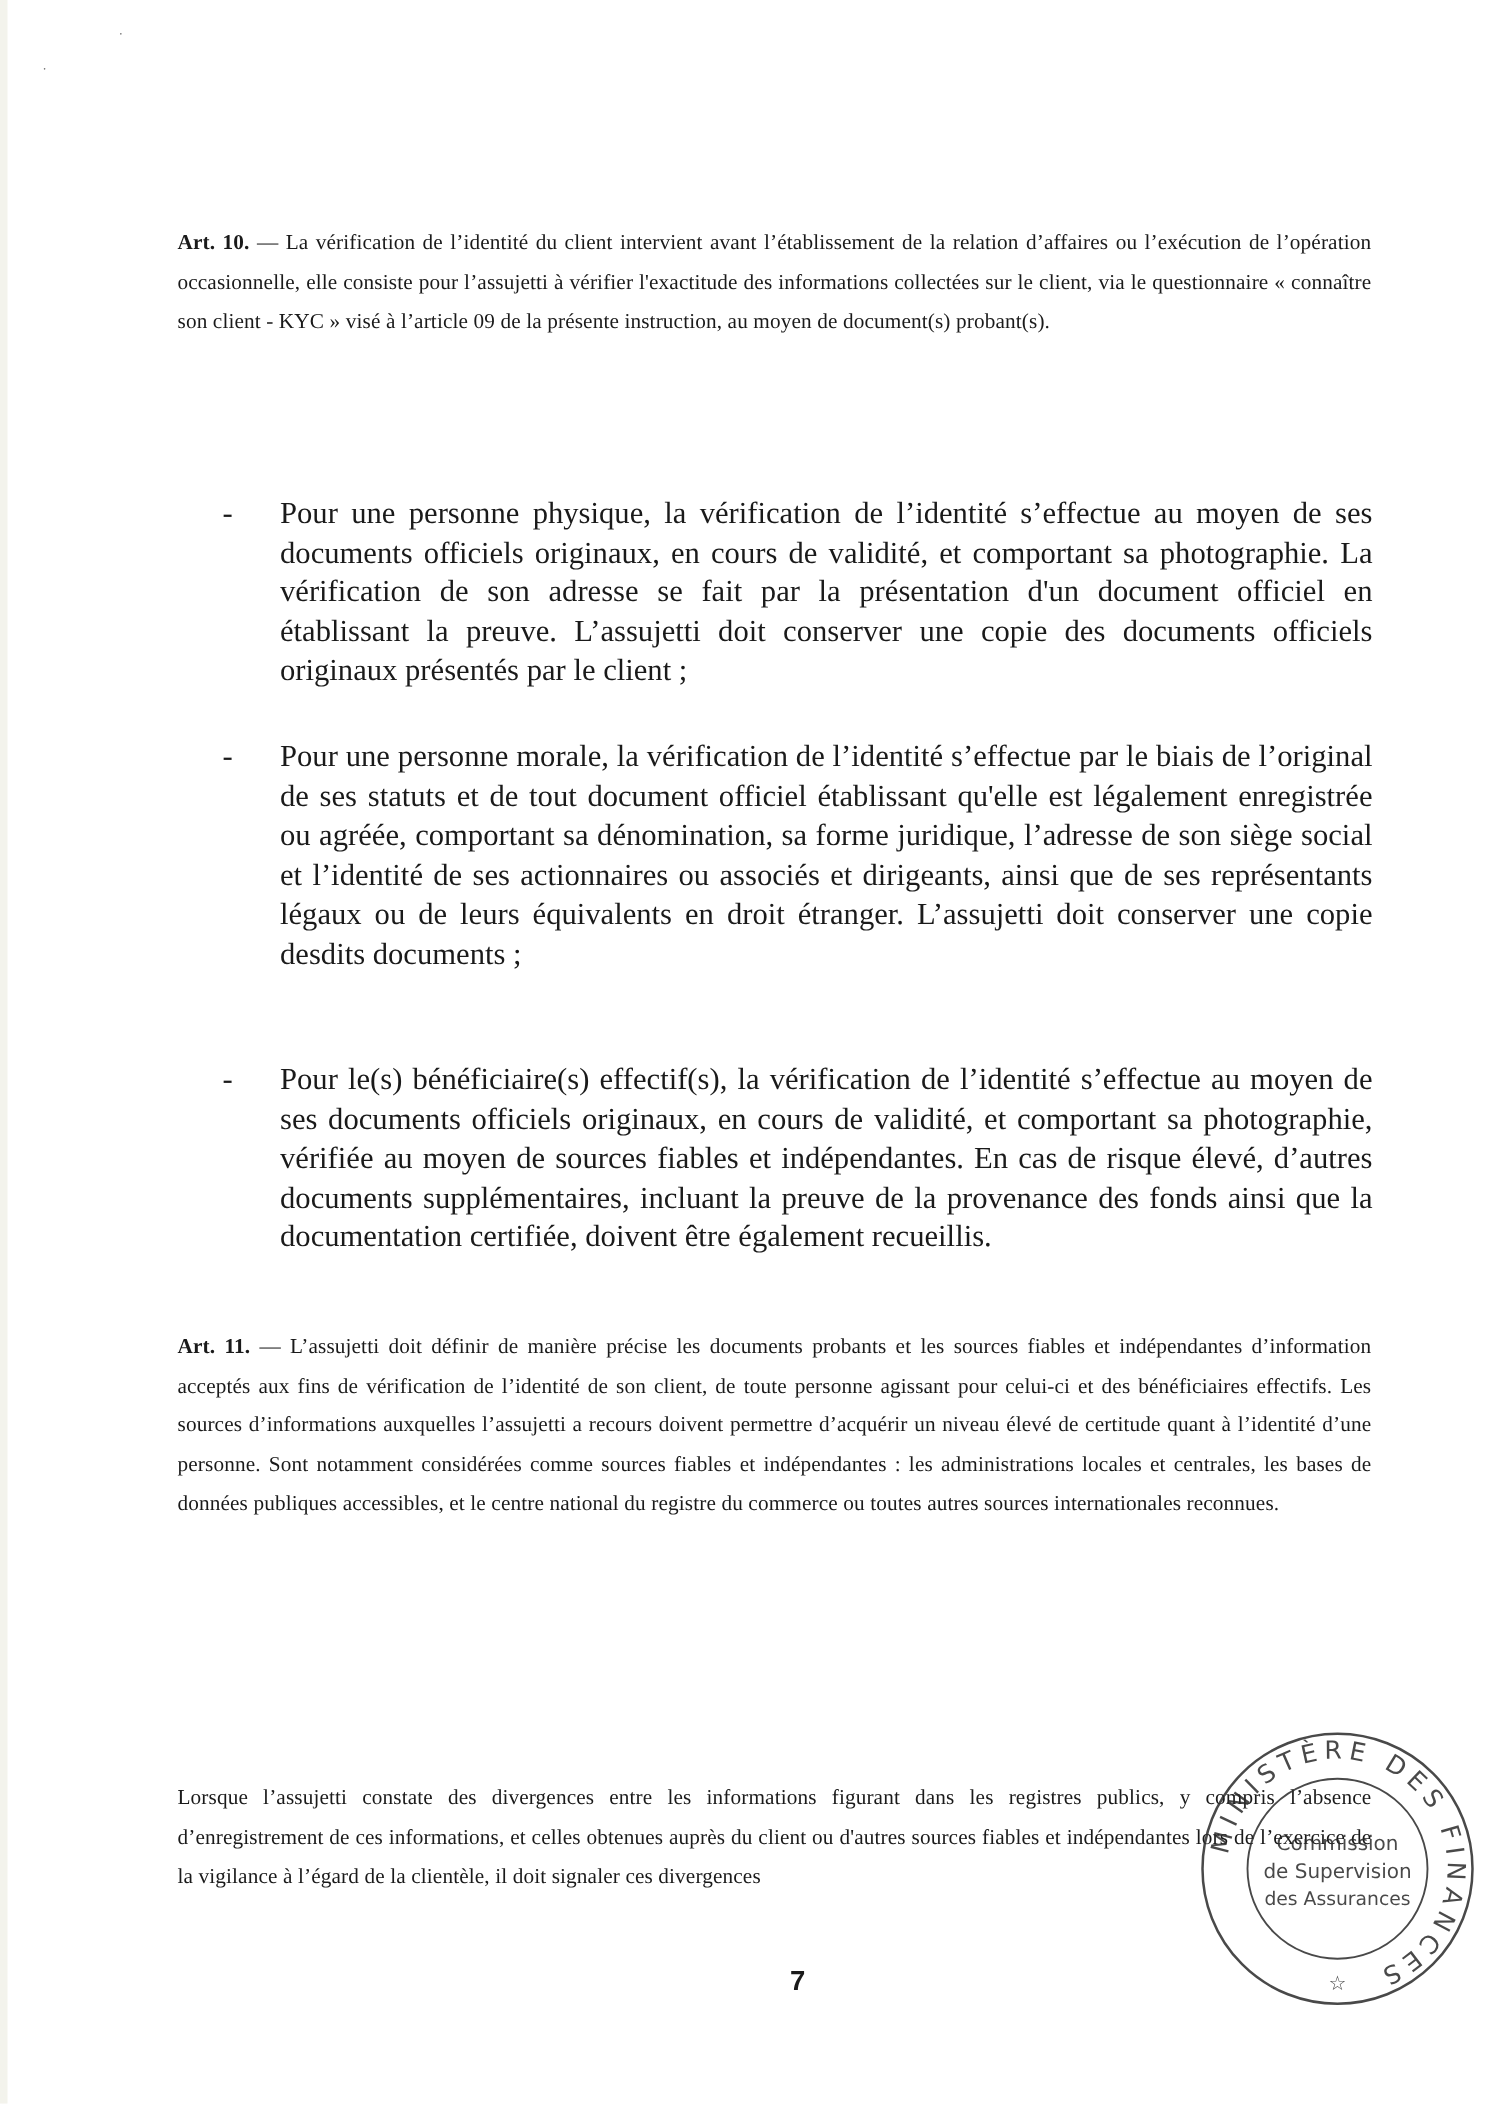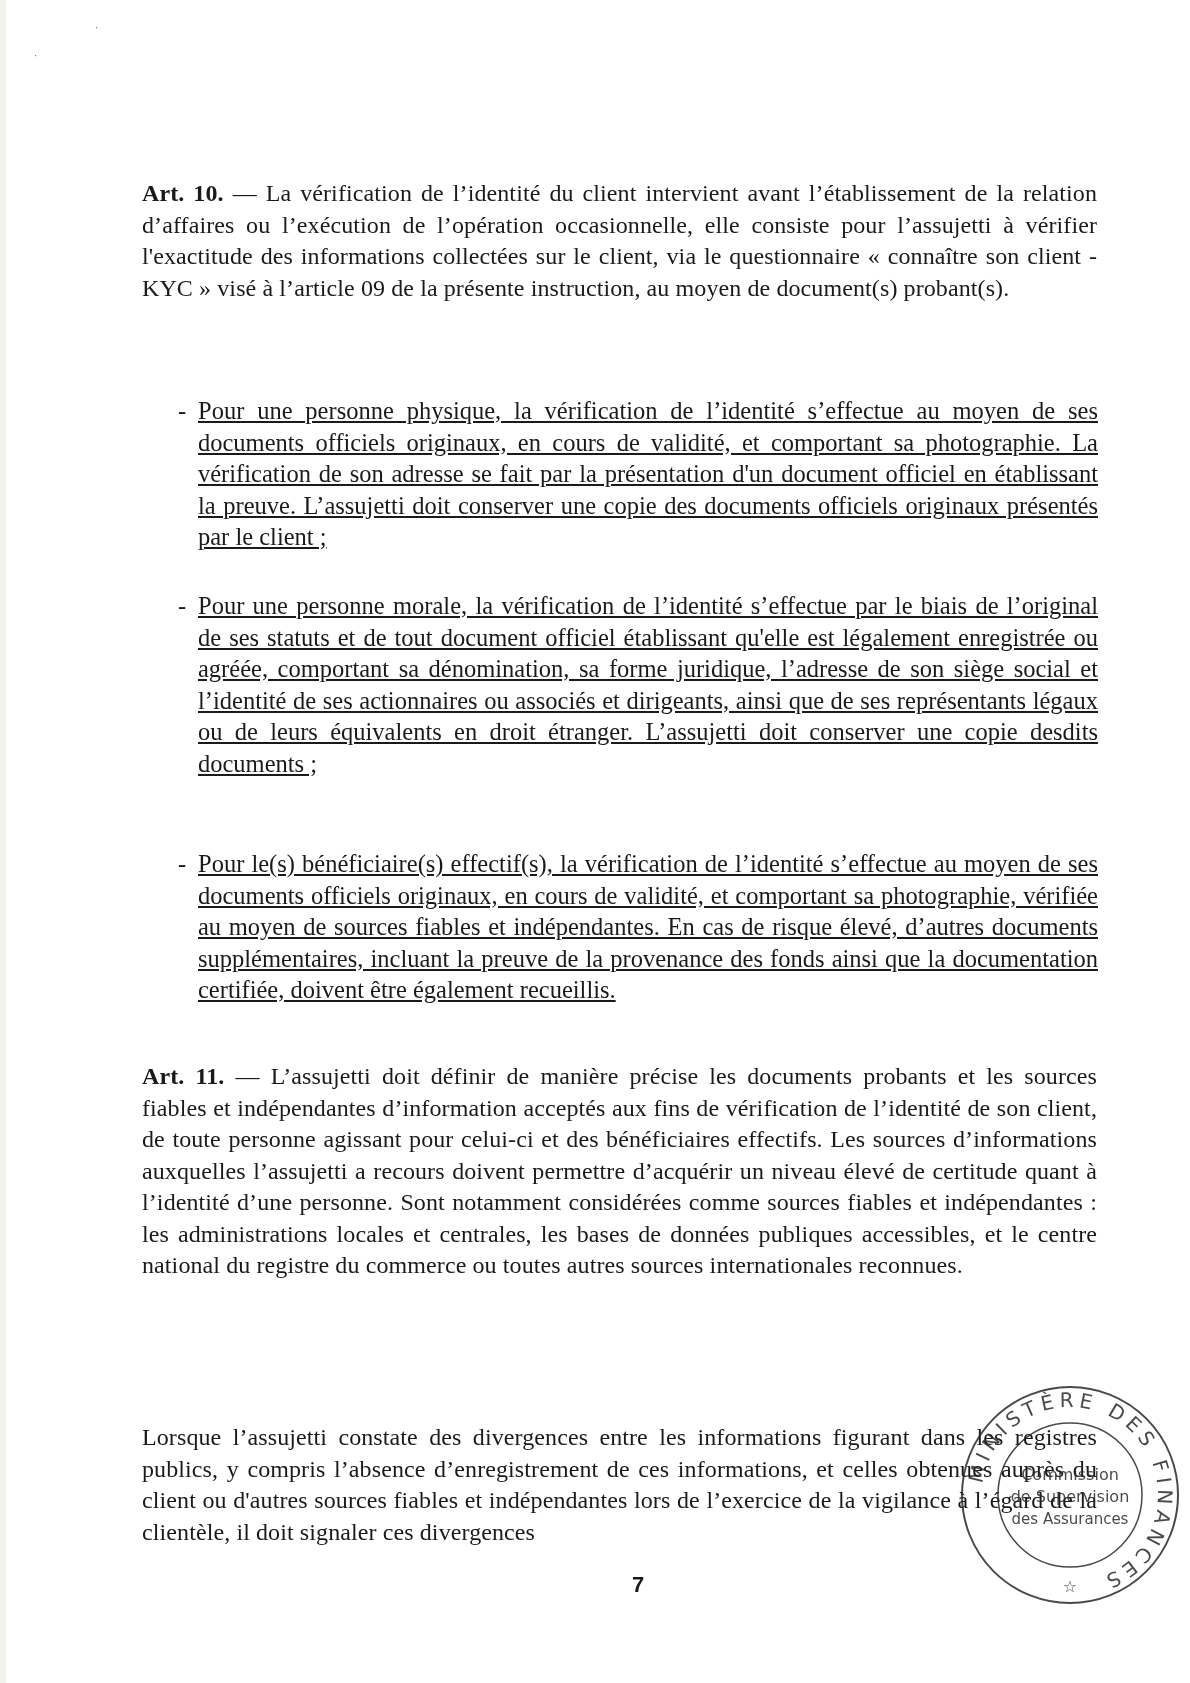--- a/index.html
+++ b/index.html
@@ -1,25 +1,25 @@
 <!DOCTYPE html>
 <html><head>
 <meta charset="utf-8">
 <style>
   html, body { margin:0; padding:0; }
   body { width:1190px; height:1683px; background:#ffffff; position:relative; overflow:hidden;
          font-family:"Liberation Serif","DejaVu Serif",serif; color:#1a1a1a; }
   .edge { position:absolute; left:0; top:0; width:6px; height:1683px; background:#f3f3ec; }
   .speck { position:absolute; color:#555; font-size:10px; }
-  .para { position:absolute; left:142px; width:955px; font-size:24px; line-height:31.5px;
+  .para { position:absolute; left:142px; width:955px; font-size:17px; line-height:31.5px;
           text-align:justify; letter-spacing:0.1px; }
   .art-label { font-weight:bold; }
   .bullet { position:absolute; left:178px; width:920px; font-size:24.5px; line-height:31.5px; text-align:justify; }
   .bullet .dash { position:absolute; left:0; top:0; }
-  .bullet .btext { margin-left:20px; display:block;text-decoration:underline; }
+  .bullet .btext { margin-left:46px; display:block; }
   .pagenum { position:absolute; left:632px; top:1572px; font-family:"Liberation Sans",sans-serif;
              font-weight:bold; font-size:22px; }
   .stamp { position:absolute; left:955px; top:1380px; width:230px; height:230px; opacity:0.85; }
 </style>
 </head>
 <body>
 
 <div class="edge"></div>
 <span class="speck" style="left:95px;top:22px;">·</span>
 <span class="speck" style="left:34px;top:50px;">·</span>

